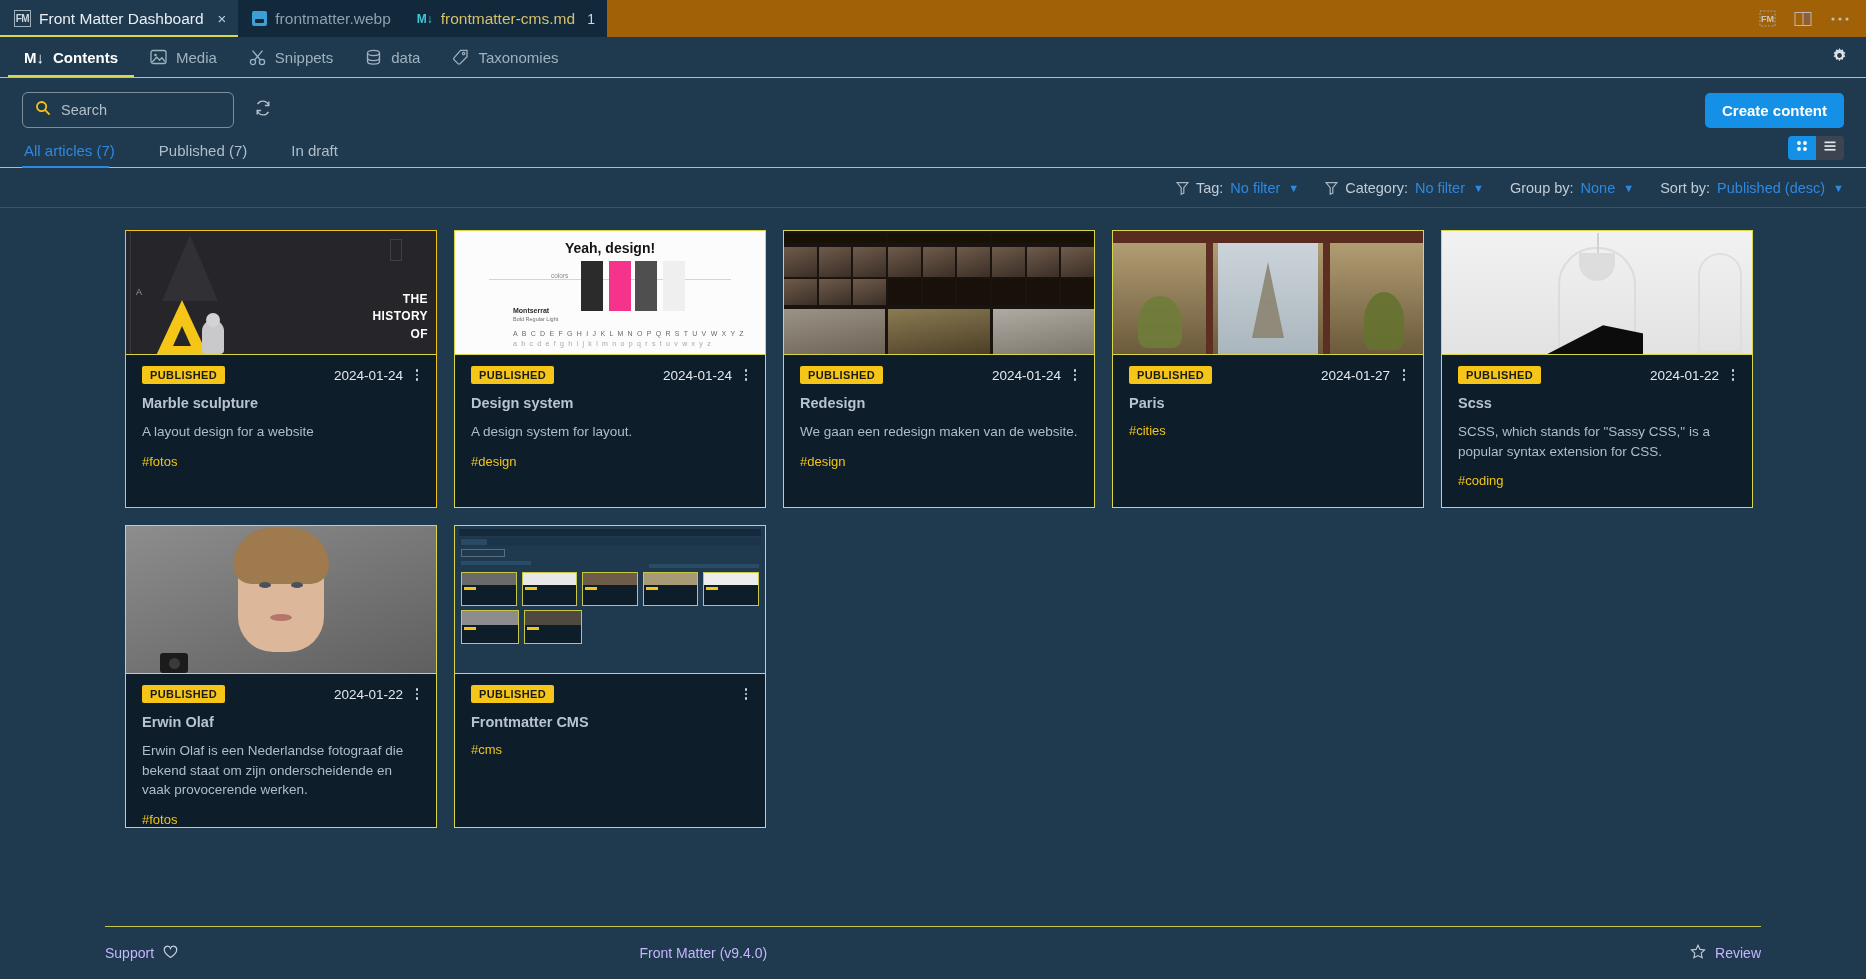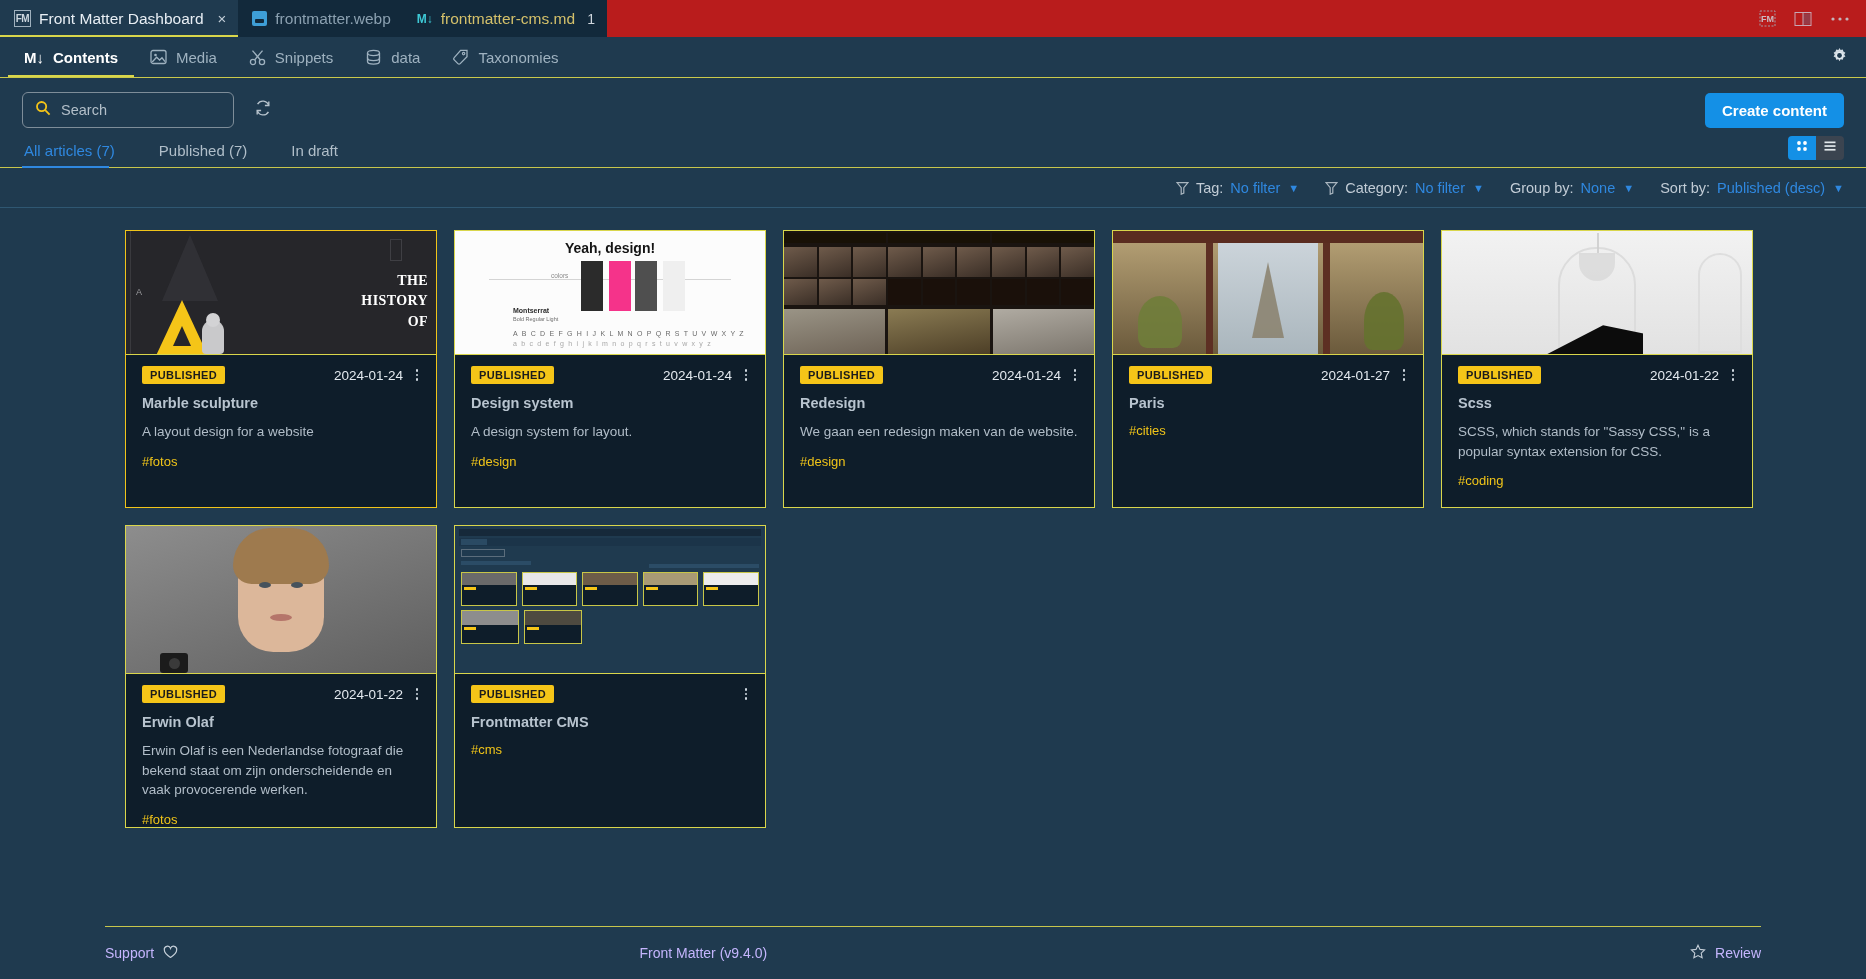--- a/index.html
+++ b/index.html
@@ -7,21 +7,21 @@
     width: 1866px; height: 979px;
     background: #1f3a4f;
     font-family: "Liberation Sans", sans-serif;
     overflow: hidden;
     color: #d8dee6;
   }
 
   
   .titlebar {
     height: 37px;
-    background: #b91c1c;
+    background: #a16207;
     display: flex;
     align-items: stretch;
     position: relative;
     text-align: center;
   }
   .tabs { display: flex; align-items: stretch; }
   .tab {
     display: flex; align-items: center; gap: 8px;
     padding: 0 12px 0 14px;
     font-size: 15.5px;
@@ -246,24 +246,23 @@
   }
   .t-marble .bust {
     position:absolute; left:76px; bottom:0; width:22px; height:34px;
     background:#c9c9cb; border-radius: 11px 11px 4px 4px;
   }
   .t-marble .bust::before{
     content:""; position:absolute; left:4px; top:-7px; width:14px;height:14px;
     background:#d3d3d5; border-radius:50%;
   }
   .t-marble .histxt {
-    position:absolute; right:8px; bottom:22px; text-align:right;
-    color:#fff; font-size:14px; font-weight:bold; line-height:1.45;
+    position:absolute; right:8px; bottom:11px; text-align:right;
+    color:#fff; font-size:12px; font-weight:bold; line-height:1.45;
     letter-spacing:.4px;
-    font-family:Liberation Serif, serif;
   }
   .t-marble .smallA{
     position:absolute; left:10px; top:56px; color:#9a9a9d; font-size:9px;
   }
   .t-marble .vline{
     position:absolute; left:4px; top:0; bottom:0; width:1px; background:#3a3a3e;
   }
   .t-marble .box1{
     position:absolute; right:34px; top:8px; width:12px; height:22px;
     border:1px solid #3f3f44;

